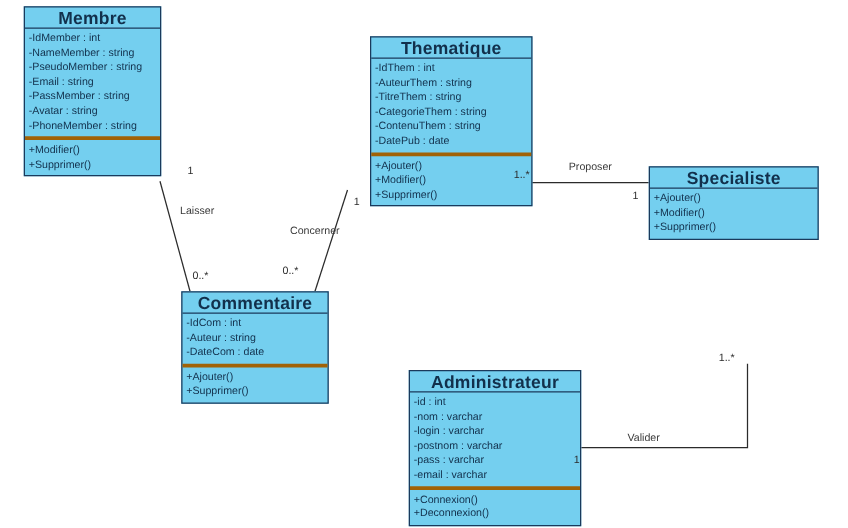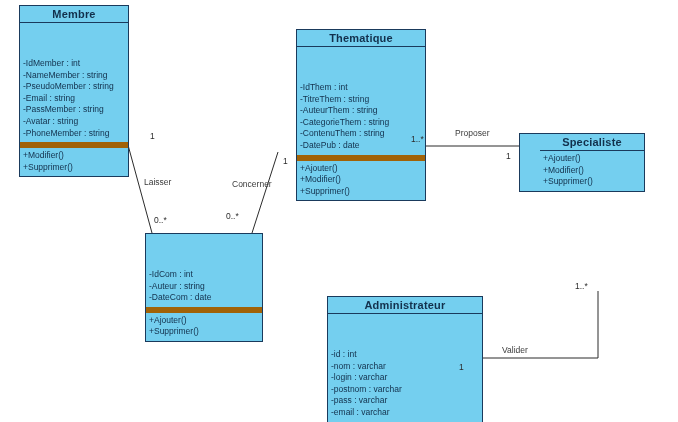--- a/index.html
+++ b/index.html
@@ -20,35 +20,34 @@
     position: absolute;
     box-sizing: border-box;
     background: #74cfef;
     border: 1px solid #1a3a5c;
     color: #12304c;
   }
   .uml-header {
     box-sizing: border-box;
     text-align: center;
     font-weight: bold;
-    font-size: 11px;
+    font-size: 14px;
     line-height: 16px;
     height: 17px;
     border-bottom: 1px solid #1a3a5c;
     letter-spacing: 0.2px;
     white-space: nowrap;
     overflow: hidden;
   }
   .uml-compartment {
     box-sizing: border-box;
     padding: 2px 0 3px 3px;
   }
   .uml-compartment.attrs {
-    border-bottom: 6px solid #a16207;
-    margin-top: 33px;
+    border-bottom: 3px solid #a16207;
   }
   .uml-row {
     font-size: 8.5px;
     line-height: 11.6px;
     white-space: nowrap;
     overflow: hidden;
   }
   
   #edges {
     position: absolute;
@@ -108,71 +107,72 @@
     <div class="uml-compartment ops">
       <div class="uml-row">+Modifier()</div>
       <div class="uml-row">+Supprimer()</div>
     </div>
   </div>
 
   <div class="uml-class" style="left:296px; top:29px; width:130px;">
     <div class="uml-header">Thematique</div>
     <div class="uml-compartment attrs">
       <div class="uml-row">-IdThem : int</div>
+      <div class="uml-row">-AuteurThem : string</div>
       <div class="uml-row">-TitreThem : string</div>
-      <div class="uml-row">-AuteurThem : string</div>
       <div class="uml-row">-CategorieThem : string</div>
       <div class="uml-row">-ContenuThem : string</div>
       <div class="uml-row">-DatePub : date</div>
     </div>
     <div class="uml-compartment ops">
       <div class="uml-row">+Ajouter()</div>
       <div class="uml-row">+Modifier()</div>
       <div class="uml-row">+Supprimer()</div>
     </div>
   </div>
 
-  <div class="uml-class" style="left:519px; top:133px; width:126px;padding-left:20px;">
+  <div class="uml-class" style="left:519px; top:133px; width:136px;">
     <div class="uml-header">Specialiste</div>
     <div class="uml-compartment ops">
       <div class="uml-row">+Ajouter()</div>
       <div class="uml-row">+Modifier()</div>
       <div class="uml-row">+Supprimer()</div>
     </div>
   </div>
 
   <div class="uml-class" style="left:145px; top:233px; width:118px;">
+    <div class="uml-header">Commentaire</div>
     <div class="uml-compartment attrs">
       <div class="uml-row">-IdCom : int</div>
       <div class="uml-row">-Auteur : string</div>
       <div class="uml-row">-DateCom : date</div>
     </div>
     <div class="uml-compartment ops">
       <div class="uml-row">+Ajouter()</div>
       <div class="uml-row">+Supprimer()</div>
     </div>
   </div>
 
-  <div class="uml-class" style="left:327px; top:296px; width:156px;">
+  <div class="uml-class" style="left:327px; top:296px; width:138px;">
     <div class="uml-header">Administrateur</div>
     <div class="uml-compartment attrs">
       <div class="uml-row">-id : int</div>
       <div class="uml-row">-nom : varchar</div>
       <div class="uml-row">-login : varchar</div>
       <div class="uml-row">-postnom : varchar</div>
       <div class="uml-row">-pass : varchar</div>
       <div class="uml-row">-email : varchar</div>
     </div>
     <div class="uml-compartment ops">
       <div class="uml-row">+Connexion()</div>
       <div class="uml-row">+Deconnexion()</div>
     </div>
   </div>
 
-  <div class="edge-label" style="left:144px; top:177px;">Laisser</div>
+  <div class="edge-label" style="left:144px; top:163px;">Laisser</div>
   <div class="edge-label" style="left:232px; top:179px;">Concerner</div>
   <div class="edge-label" style="left:455px; top:128px;">Proposer</div>
   <div class="edge-label" style="left:502px; top:345px;">Valider</div>
 
   <div class="mult" style="left:150px; top:131px;">1</div>
   <div class="mult" style="left:154px; top:215px;">0..*</div>
 
   <div class="mult" style="left:283px; top:156px;">1</div>
   <div class="mult" style="left:226px; top:211px;">0..*</div>
 

